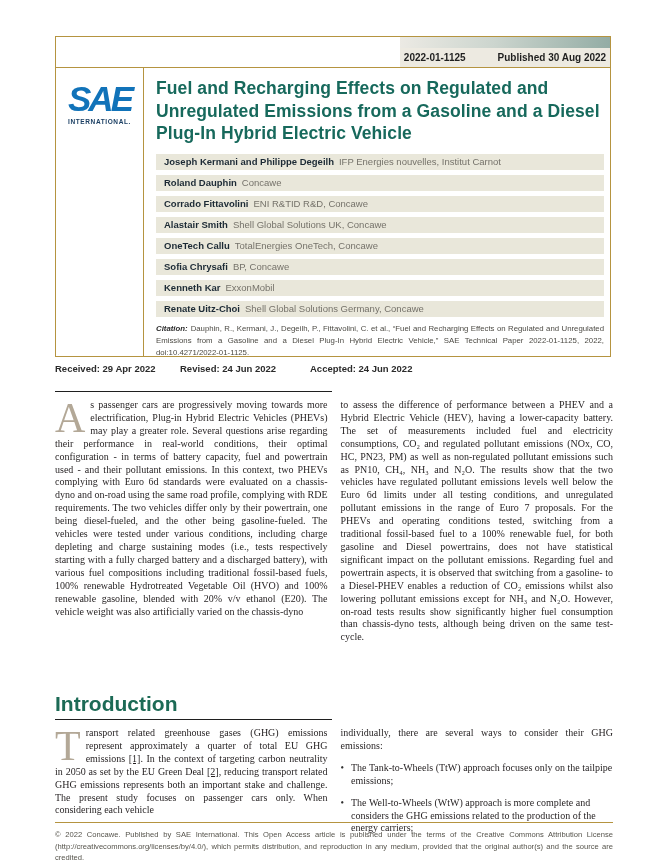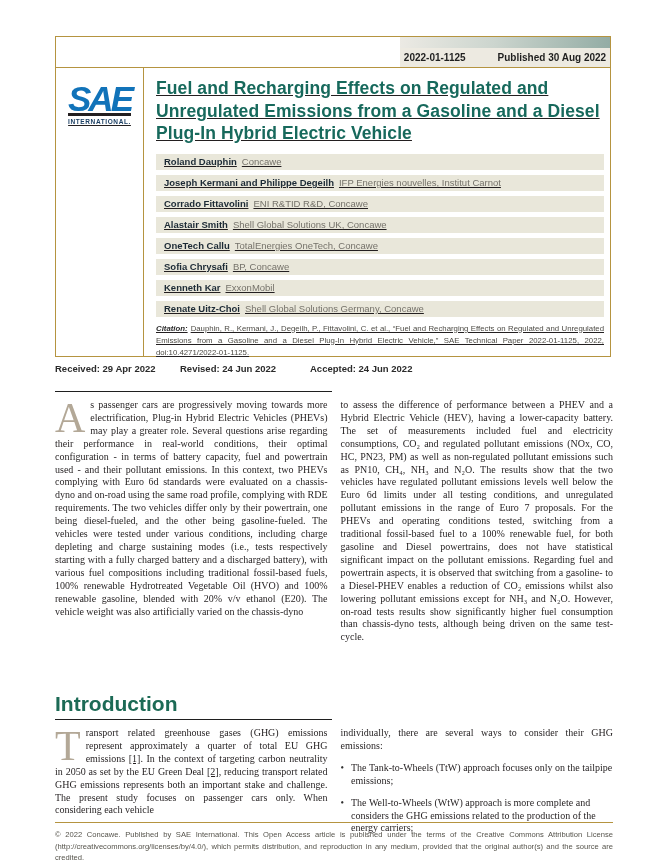--- a/index.html
+++ b/index.html
@@ -8,21 +8,21 @@
 
   
   .header-box{position:absolute;left:55px;top:36px;width:556px;height:321px;
               border:1px solid #b59440;box-sizing:border-box;background:#fff;}
   .top-strip{height:31px;border-bottom:1px solid #b59440;box-sizing:border-box;
              display:flex;justify-content:flex-end;}
   .pub-block{width:210px;display:flex;flex-direction:column;}
   .teal-bar{height:14px;background:linear-gradient(100deg,#eceae4 0%,#ccd5ce 45%,#93aca4 100%);}
   .pub-bar{height:24px;background:#edeae1;display:flex;align-items:center;
            justify-content:center;gap:32px;font-size:10px;font-weight:bold;color:#1f1f1f;}
-  .header-main{display:flex;height:288px;text-decoration:underline;}
+  .header-main{display:flex;height:288px;}
   .logo-cell{width:88px;border-right:1px solid #b59440;box-sizing:border-box;
              padding-top:14px;text-align:center;}
   .logo-sae{font-size:35px;font-weight:bold;font-style:italic;letter-spacing:-3px;
             color:#1173b9;line-height:34px;}
   .logo-intl{font-size:6.5px;font-weight:bold;letter-spacing:0.6px;color:#1b3f63;margin-top:2px;}
   .content-cell{flex:1;padding:9px 4px 0 12px;box-sizing:border-box;}
   .paper-title{margin:0 0 9px 0;font-size:17.5px;line-height:22.5px;font-weight:bold;
                color:#17695c;letter-spacing:0.1px;}
   .author-list{}
   .author-row{background:#e9e7da;margin:0 2px 5px 0;padding:2.5px 8px;
@@ -81,24 +81,24 @@
     </div>
     <div class="header-main">
       <div class="logo-cell">
         <div class="logo-sae">SAE</div>
         <div class="logo-intl">INTERNATIONAL.</div>
       </div>
       <div class="content-cell">
         <h1 class="paper-title">Fuel and Recharging Effects on Regulated and Unregulated Emissions from a Gasoline and a Diesel Plug-In Hybrid Electric Vehicle</h1>
         <div class="author-list">
             <div class="author-row">
-    <span class="a-name">Roland Dauphin</span><span class="a-aff">Concawe</span>
+    <span class="a-name">Joseph Kermani and Philippe Degeilh</span><span class="a-aff">IFP Energies nouvelles, Institut Carnot</span>
   </div>
             <div class="author-row">
-    <span class="a-name">Joseph Kermani and Philippe Degeilh</span><span class="a-aff">IFP Energies nouvelles, Institut Carnot</span>
+    <span class="a-name">Roland Dauphin</span><span class="a-aff">Concawe</span>
   </div>
             <div class="author-row">
     <span class="a-name">Corrado Fittavolini</span><span class="a-aff">ENI R&amp;TID R&amp;D, Concawe</span>
   </div>
             <div class="author-row">
     <span class="a-name">Alastair Smith</span><span class="a-aff">Shell Global Solutions UK, Concawe</span>
   </div>
             <div class="author-row">
     <span class="a-name">OneTech Callu</span><span class="a-aff">TotalEnergies OneTech, Concawe</span>
   </div>

